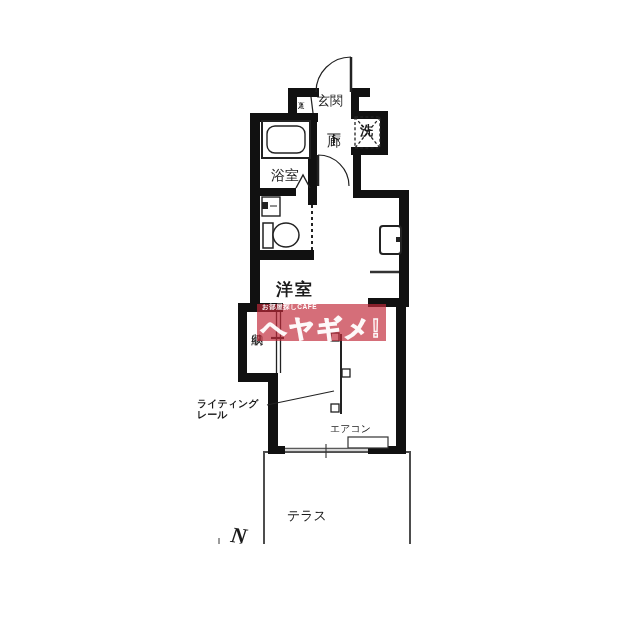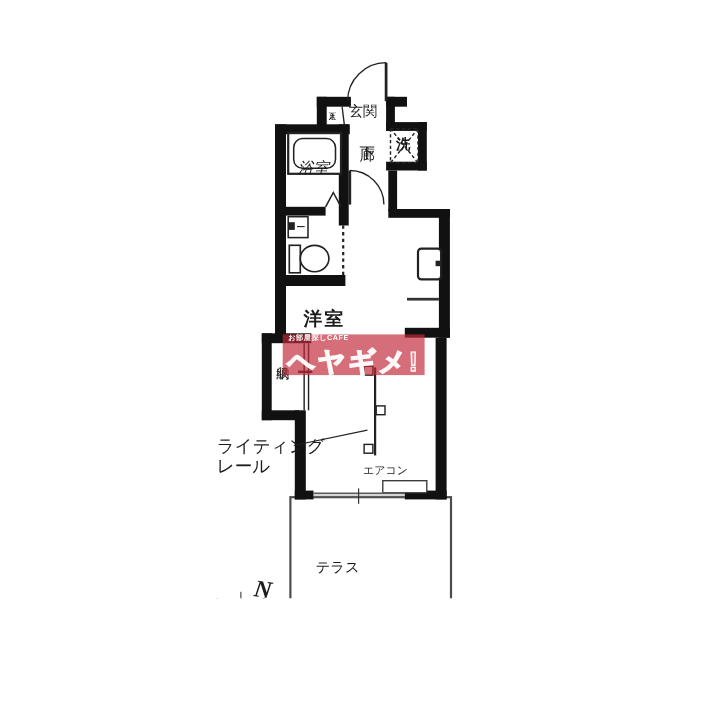--- a/index.html
+++ b/index.html
@@ -137,28 +137,28 @@
   </svg>
 
   <div class="lbl" style="left:317px;top:94px;font-size:13px;">玄関</div>
 
   <div class="lbl vert" style="left:298px;top:97px;font-size:6.5px;height:16px;letter-spacing:0;">下足入</div>
 
   <div class="lbl vert" style="left:326px;top:122px;font-size:14px;height:36px;">廊下</div>
 
   <div class="lbl" style="left:360px;top:124px;font-size:13px;font-weight:bold;">洗</div>
 
-  <div class="lbl" style="left:271px;top:145px;font-size:14px;font-style:italic;">浴室</div>
+  <div class="lbl" style="left:271px;top:168px;font-size:14px;">浴室</div>
 
   <div class="lbl room-name center" style="left:276px;top:281px;width:100px;">洋室</div>
 
 
   <div class="lbl vert" style="left:250px;top:324px;font-size:12px;height:32px;">収納</div>
 
-  <div class="lbl" style="left:197px;top:398px;font-size:16px;">
+  <div class="lbl" style="left:197px;top:398px;font-size:10px;font-weight:bold;">
     <div>ライティング</div>
     <div>レール</div>
   </div>
 
   <div class="lbl" style="left:330px;top:423px;font-size:10px;">エアコン</div>
 
   <div class="lbl center" style="left:287px;top:509px;width:100px;font-size:13px;">テラス</div>
 
   <div class="lbl north" style="left:231px;top:524px;">N</div>
 

